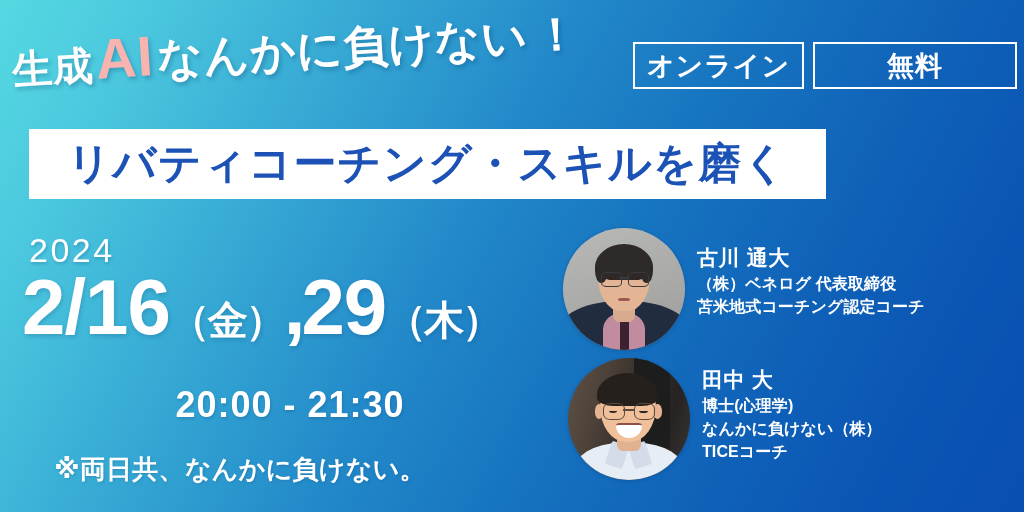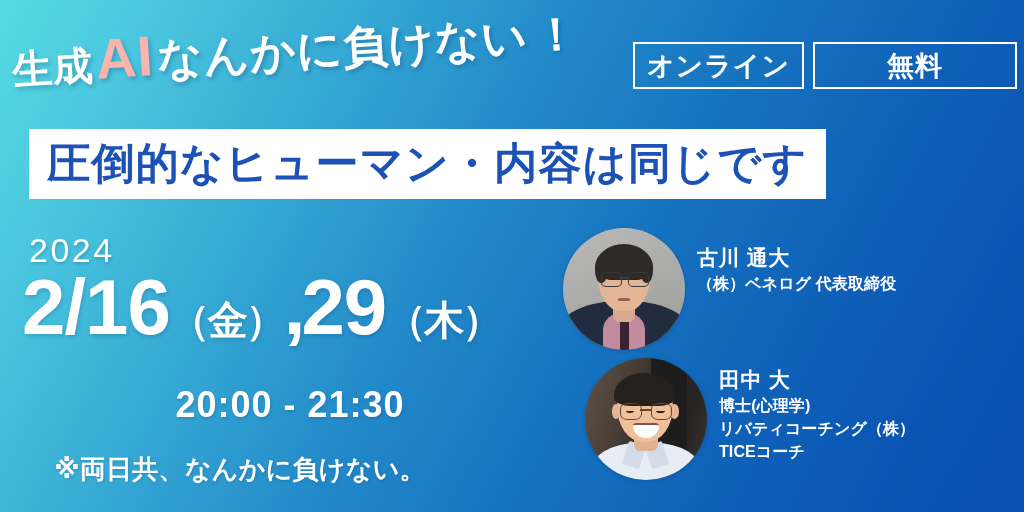--- a/index.html
+++ b/index.html
@@ -149,21 +149,21 @@
     text-shadow: 1px 1px 3px rgba(8,50,100,0.2);
   }
 
   
   .speaker {
     position: absolute;
     display: flex;
     align-items: flex-start;
   }
   .speaker-1 { left: 563px; top: 228px; }
-  .speaker-2 { left: 585px; top: 358px; }
+  .speaker-2 { left: 568px; top: 358px; }
 
   .avatar {
     width: 122px;
     height: 122px;
     border-radius: 50%;
     overflow: hidden;
     position: relative;
     flex: 0 0 auto;
     box-shadow: 0 1px 4px rgba(6,40,90,0.25);
   }
@@ -279,21 +279,21 @@
   <div class="badges">
     <div class="badge badge-online">
       <span>オンライン</span>
     </div>
     <div class="badge badge-free">
       <span>無料</span>
     </div>
   </div>
 
   <div class="banner">
-    <span class="banner-text">圧倒的なヒューマン・内容は同じです</span>
+    <span class="banner-text">リバティコーチング・スキルを磨く</span>
   </div>
 
   <div class="year">2024</div>
 
   <div class="bigdate">
     <span>2/16</span><span class="dow">（金）</span><span class="comma">,</span><span>29</span><span class="dow">（木）</span>
   </div>
 
   <div class="timerange">20:00 - 21:30</div>
 
@@ -315,20 +315,21 @@
         <div class="p1-gl-r"></div>
         <div class="p1-gl-bridge"></div>
         <div class="p1-eye-l"></div>
         <div class="p1-eye-r"></div>
         <div class="p1-mouth"></div>
       </div>
     </div>
     <div class="speaker-info">
       <div class="sp-name">古川 通大</div>
       <div class="sp-line">（株）ベネログ 代表取締役</div>
+      <div class="sp-line">苫米地式コーチング認定コーチ</div>
     </div>
   </div>
 
   <div class="speaker speaker-2">
     <div class="avatar">
       <div class="ph">
         <div class="p2-bg"></div>
         <div class="p2-panel"></div>
         <div class="p2-body"></div>
         <div class="p2-collar-l"></div>
@@ -342,18 +343,18 @@
         <div class="p2-gl-r"></div>
         <div class="p2-gl-bridge"></div>
         <div class="p2-eye-l"></div>
         <div class="p2-eye-r"></div>
         <div class="p2-smile"></div>
       </div>
     </div>
     <div class="speaker-info">
       <div class="sp-name">田中 大</div>
       <div class="sp-line">博士(心理学)</div>
-      <div class="sp-line">リバティコーチング（株）</div>
+      <div class="sp-line">なんかに負けない（株）</div>
       <div class="sp-line">TICEコーチ</div>
     </div>
   </div>
 
 </div>
 
 </body></html>

